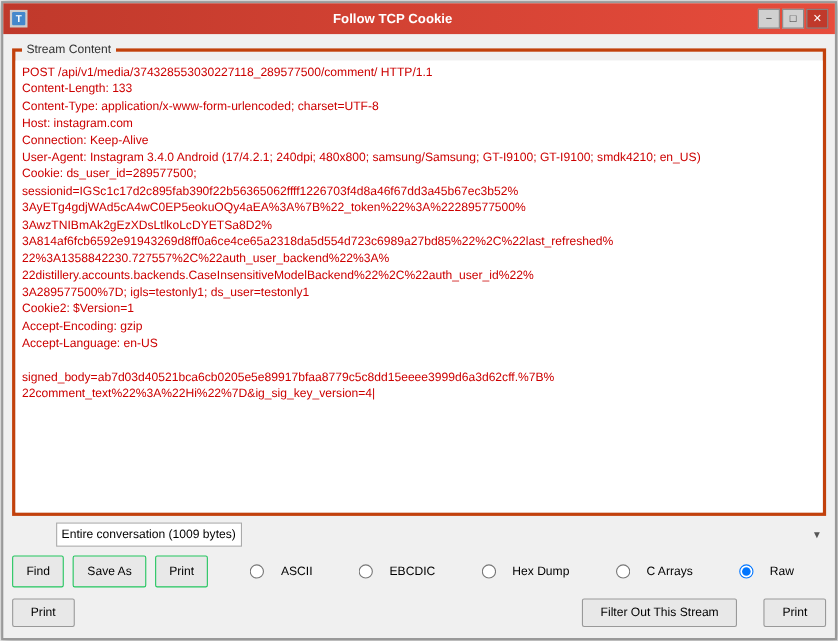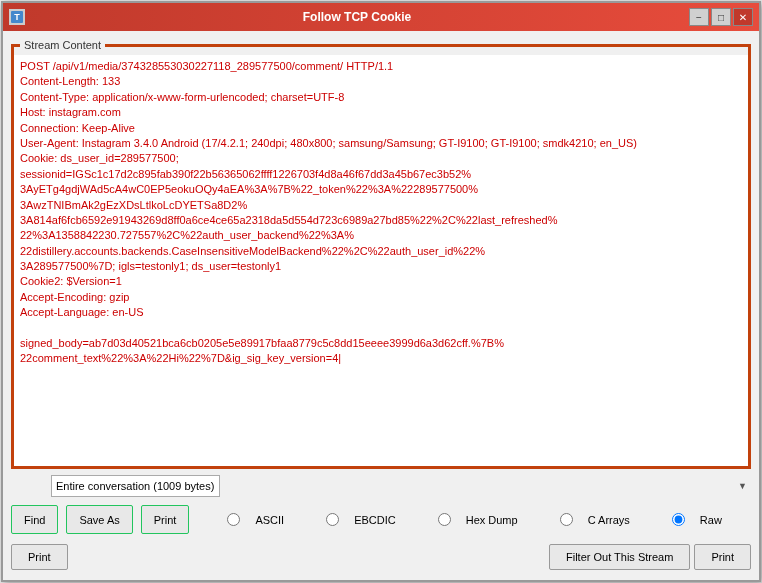--- a/index.html
+++ b/index.html
@@ -179,21 +179,21 @@
       height: 26px;
       padding: 0 16px;
       background: #e8e8e8;
       border: 1px solid #999;
       border-radius: 2px;
       font-size: 11px;
       cursor: pointer;
     }
     .bottom-right {
       display: flex;
-      gap: 4px;
+      gap: 24px;
     }
   </style>
 </head>
 <body>
 
 <div class="window">
 
   <div class="title-bar">
     <div class="title-bar-icon">
       <svg width="14" height="14" viewBox="0 0 14 14">

